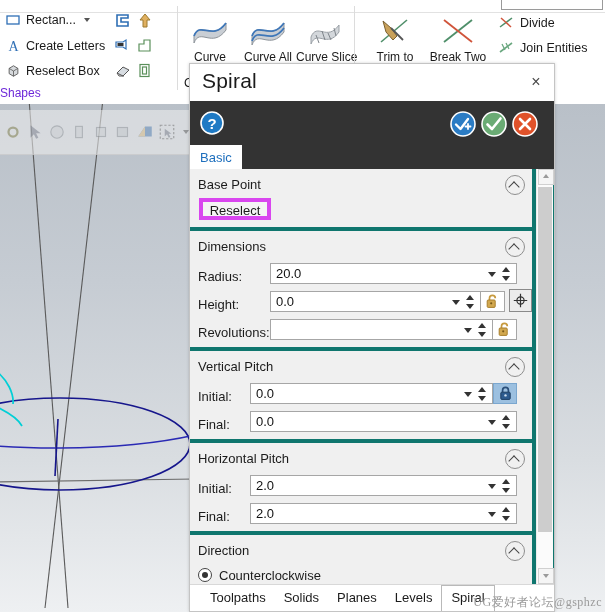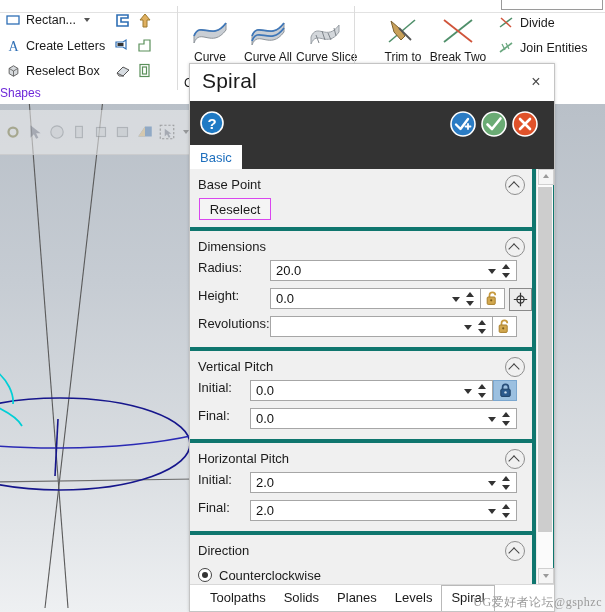--- a/index.html
+++ b/index.html
@@ -118,25 +118,25 @@
     border:1px solid #8e8e8e;border-radius:50%;background:#f0f0f0;cursor:pointer;
   }
   .collapse-btn::before{
     content:"";position:absolute;left:4px;top:7px;width:7px;height:7px;
     border-left:1.6px solid #444;border-top:1.6px solid #444;
     transform:rotate(45deg);
   }
 
   .btn-reselect{
     margin:4px 0 0 9px;min-width:72px;height:22px;
-    border:1px solid #d946ef;background:#f4f4f4;font-size:13px;color:#1b1b1b;
+    border:4px solid #d946ef;background:#f4f4f4;font-size:13px;color:#1b1b1b;
     cursor:pointer;font-family:"Liberation Sans",sans-serif;
   }
 
-  .row{display:flex;align-items:flex-start;height:24px;margin-top:4px;padding-left:8px;}
+  .row{display:flex;align-items:flex-end;height:24px;margin-top:4px;padding-left:8px;}
   .row .lbl{font-size:13px;color:#1b1b1b;width:72px;flex:0 0 72px;}
   .field{
     position:relative;height:21px;background:#fff;border:1px solid #a6a6a6;
     display:flex;align-items:center;box-sizing:border-box;
   }
   .field input{
     border:none;outline:none;background:transparent;width:100%;height:100%;
     font-size:13px;color:#111;padding-left:5px;box-sizing:border-box;
     font-family:"Liberation Sans",sans-serif;
   }
@@ -345,21 +345,21 @@
       </svg>
       <span class="lbl">Curve Slice</span>
     </div>
     <div class="rb-smallitem" style="left:2px;top:76px;">
       <span>One...</span>
     </div>
   </div>
   <div class="rb-sep" style="left:354px;"></div>
 
   <div class="rb-group" style="left:360px;width:245px;">
-    <div class="rb-bigitem" style="left:12px;top:16px;width:62px;">
+    <div class="rb-bigitem" style="left:4px;top:16px;width:62px;">
       <svg width="44" height="30" viewBox="0 0 44 30">
         <line x1="8" y1="26" x2="34" y2="4" stroke="#4f8f6a" stroke-width="1.6"></line>
         <path d="M10 5 L18 12 L24 20 L20 24 L13 16 Z" fill="#c9a15a" stroke="#7a6030"></path>
         <path d="M18 12 L30 24" stroke="#555" stroke-width="1.8"></path>
       </svg>
       <span class="lbl">Trim to</span>
     </div>
     <div class="rb-bigitem" style="left:62px;top:16px;width:72px;">
       <svg width="44" height="30" viewBox="0 0 44 30">
         <line x1="8" y1="26" x2="36" y2="4" stroke="#4f8f6a" stroke-width="1.8"></line>

